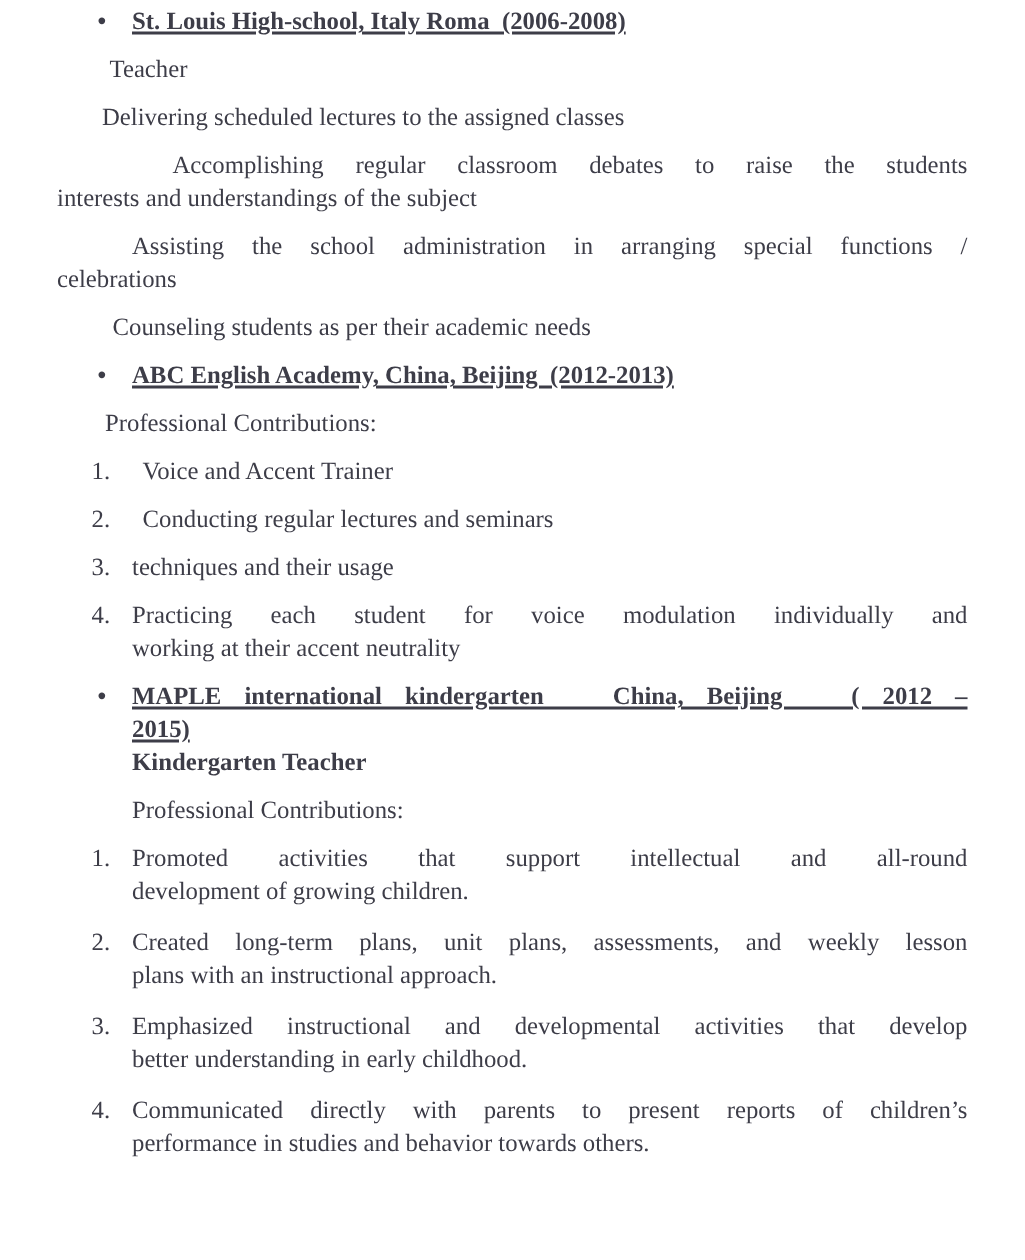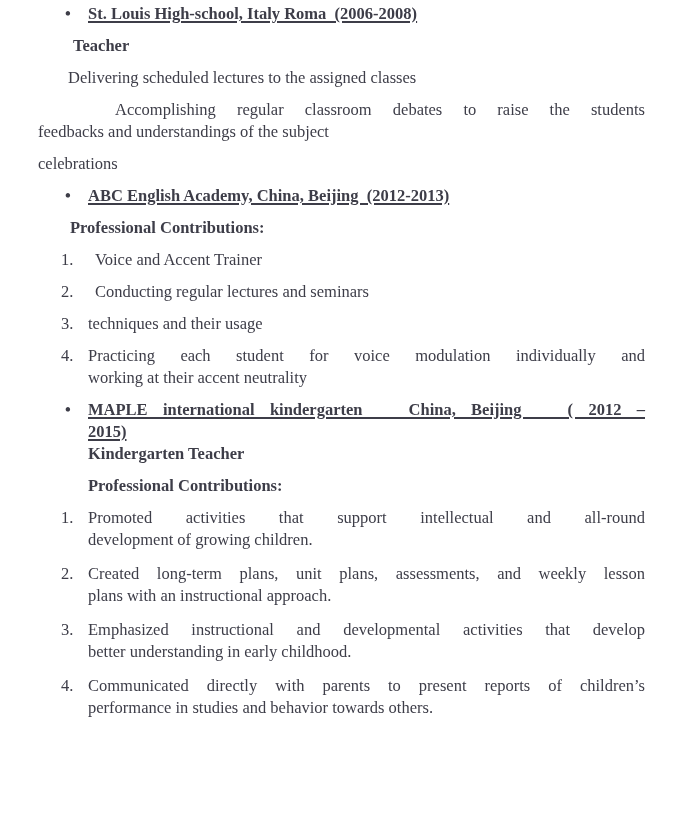--- a/index.html
+++ b/index.html
@@ -30,21 +30,21 @@
   .brow{display:flex;margin:0 0 10px 0;}
   .bmark{flex:0 0 23px;margin-left:27px;font-weight:bold;}
   .btext{flex:1;min-width:0;font-weight:bold;}
   .uline{text-decoration:underline;text-decoration-thickness:1.5px;text-underline-offset:2px;}
   
   .nrow{display:flex;margin:0 0 10px 0;}
   .nrow.wide-gap .nmark{flex-basis:34px;}
   .nrow.sp12{margin-bottom:12px;}
   .nmark{flex:0 0 27px;margin-left:23px;}
   .ntext{flex:1;min-width:0;}
-  .bold{font-weight:bold;}
+  .bold{font-weight:normal;}
   .misspelled{
     text-decoration:underline wavy var(--squiggle);
     text-decoration-thickness:1px;
     text-decoration-skip-ink:none;
     text-underline-offset:3px;
   }
   .ind24{text-indent:24px;}
   .ind30{text-indent:30px;}
   .ind37{text-indent:37px;}
   .ind50{text-indent:50px;}
@@ -63,27 +63,29 @@
     <span class="btext uline t">St. Louis High-school, Italy Roma  (2006-2008)</span>
   </div>
 
   <p class="para bold ml35">Teacher</p>
 
   <p class="para ind30 t">Delivering scheduled lectures to the assigned classes</p>
 
 
   <div class="para">
     <span class="jline ind77">Accomplishing regular classroom debates to raise the students</span>
-    <span class="lline">feedbacks and understandings of the subject</span>
+    <span class="lline">interests and understandings of the subject</span>
   </div>
 
   <div class="para">
+    <span class="jline ind50">Assisting the school administration in arranging special functions /</span>
     <span class="lline">celebrations</span>
   </div>
 
+  <p class="para ind37 t">Counseling students as per their academic needs</p>
 
   <div class="brow">
     <span class="bmark">•</span>
     <span class="btext uline t">ABC English Academy, China, Beijing  (2012-2013)</span>
   </div>
 
   <p class="para bold ml32">Professional Contributions:</p>
 
   <div class="nrow wide-gap">
     <span class="nmark">1.</span>

